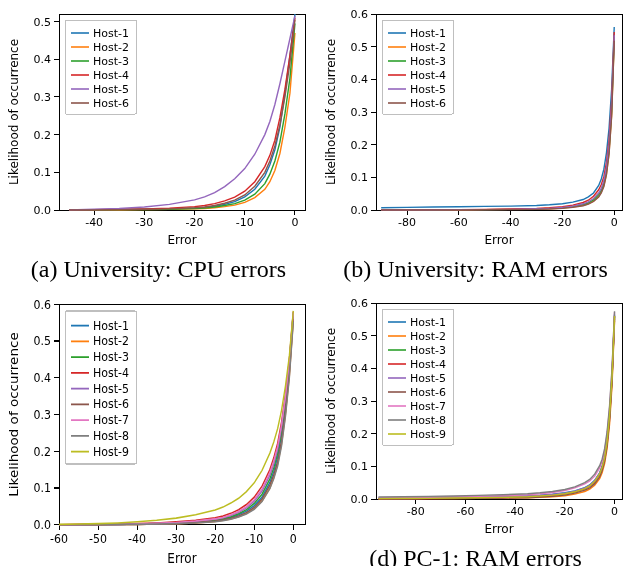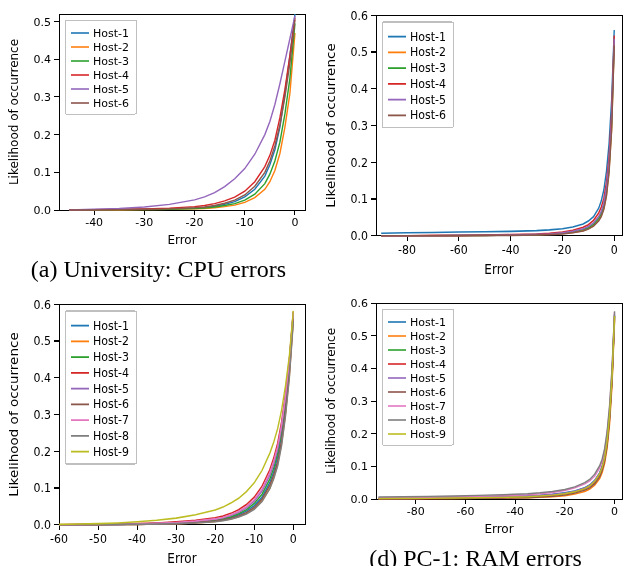--- a/index.html
+++ b/index.html
@@ -186,20 +186,21 @@
             <line x1="67" x2="85" y1="57" y2="57" stroke="#2ca02c" stroke-width="1.6"></line>
             <text x="89" y="60.5" class="legend-text">Host-3</text>
             <line x1="67" x2="85" y1="71" y2="71" stroke="#d62728" stroke-width="1.6"></line>
             <text x="89" y="74.5" class="legend-text">Host-4</text>
             <line x1="67" x2="85" y1="85" y2="85" stroke="#9467bd" stroke-width="1.6"></line>
             <text x="89" y="88.5" class="legend-text">Host-5</text>
             <line x1="67" x2="85" y1="99" y2="99" stroke="#8c564b" stroke-width="1.6"></line>
             <text x="89" y="102.5" class="legend-text">Host-6</text>
           </svg>
       </div>
+      <div class="caption">(b) University: RAM errors</div>
     </div>
     <div class="cell">
       <div class="plot-wrap">
         <svg class="plot" viewBox="0 0 309 248" preserveAspectRatio="none">
             <rect x="55" y="10" width="246" height="196" class="axes-frame"></rect>
             <line x1="55" x2="55" y1="206" y2="211" class="tick"></line>
             <text x="55" y="222" text-anchor="middle" class="tick-label">-60</text>
             <line x1="94.04761904761904" x2="94.04761904761904" y1="206" y2="211" class="tick"></line>
             <text x="94.04761904761904" y="222" text-anchor="middle" class="tick-label">-50</text>
             <line x1="133.09523809523807" x2="133.09523809523807" y1="206" y2="211" class="tick"></line>

